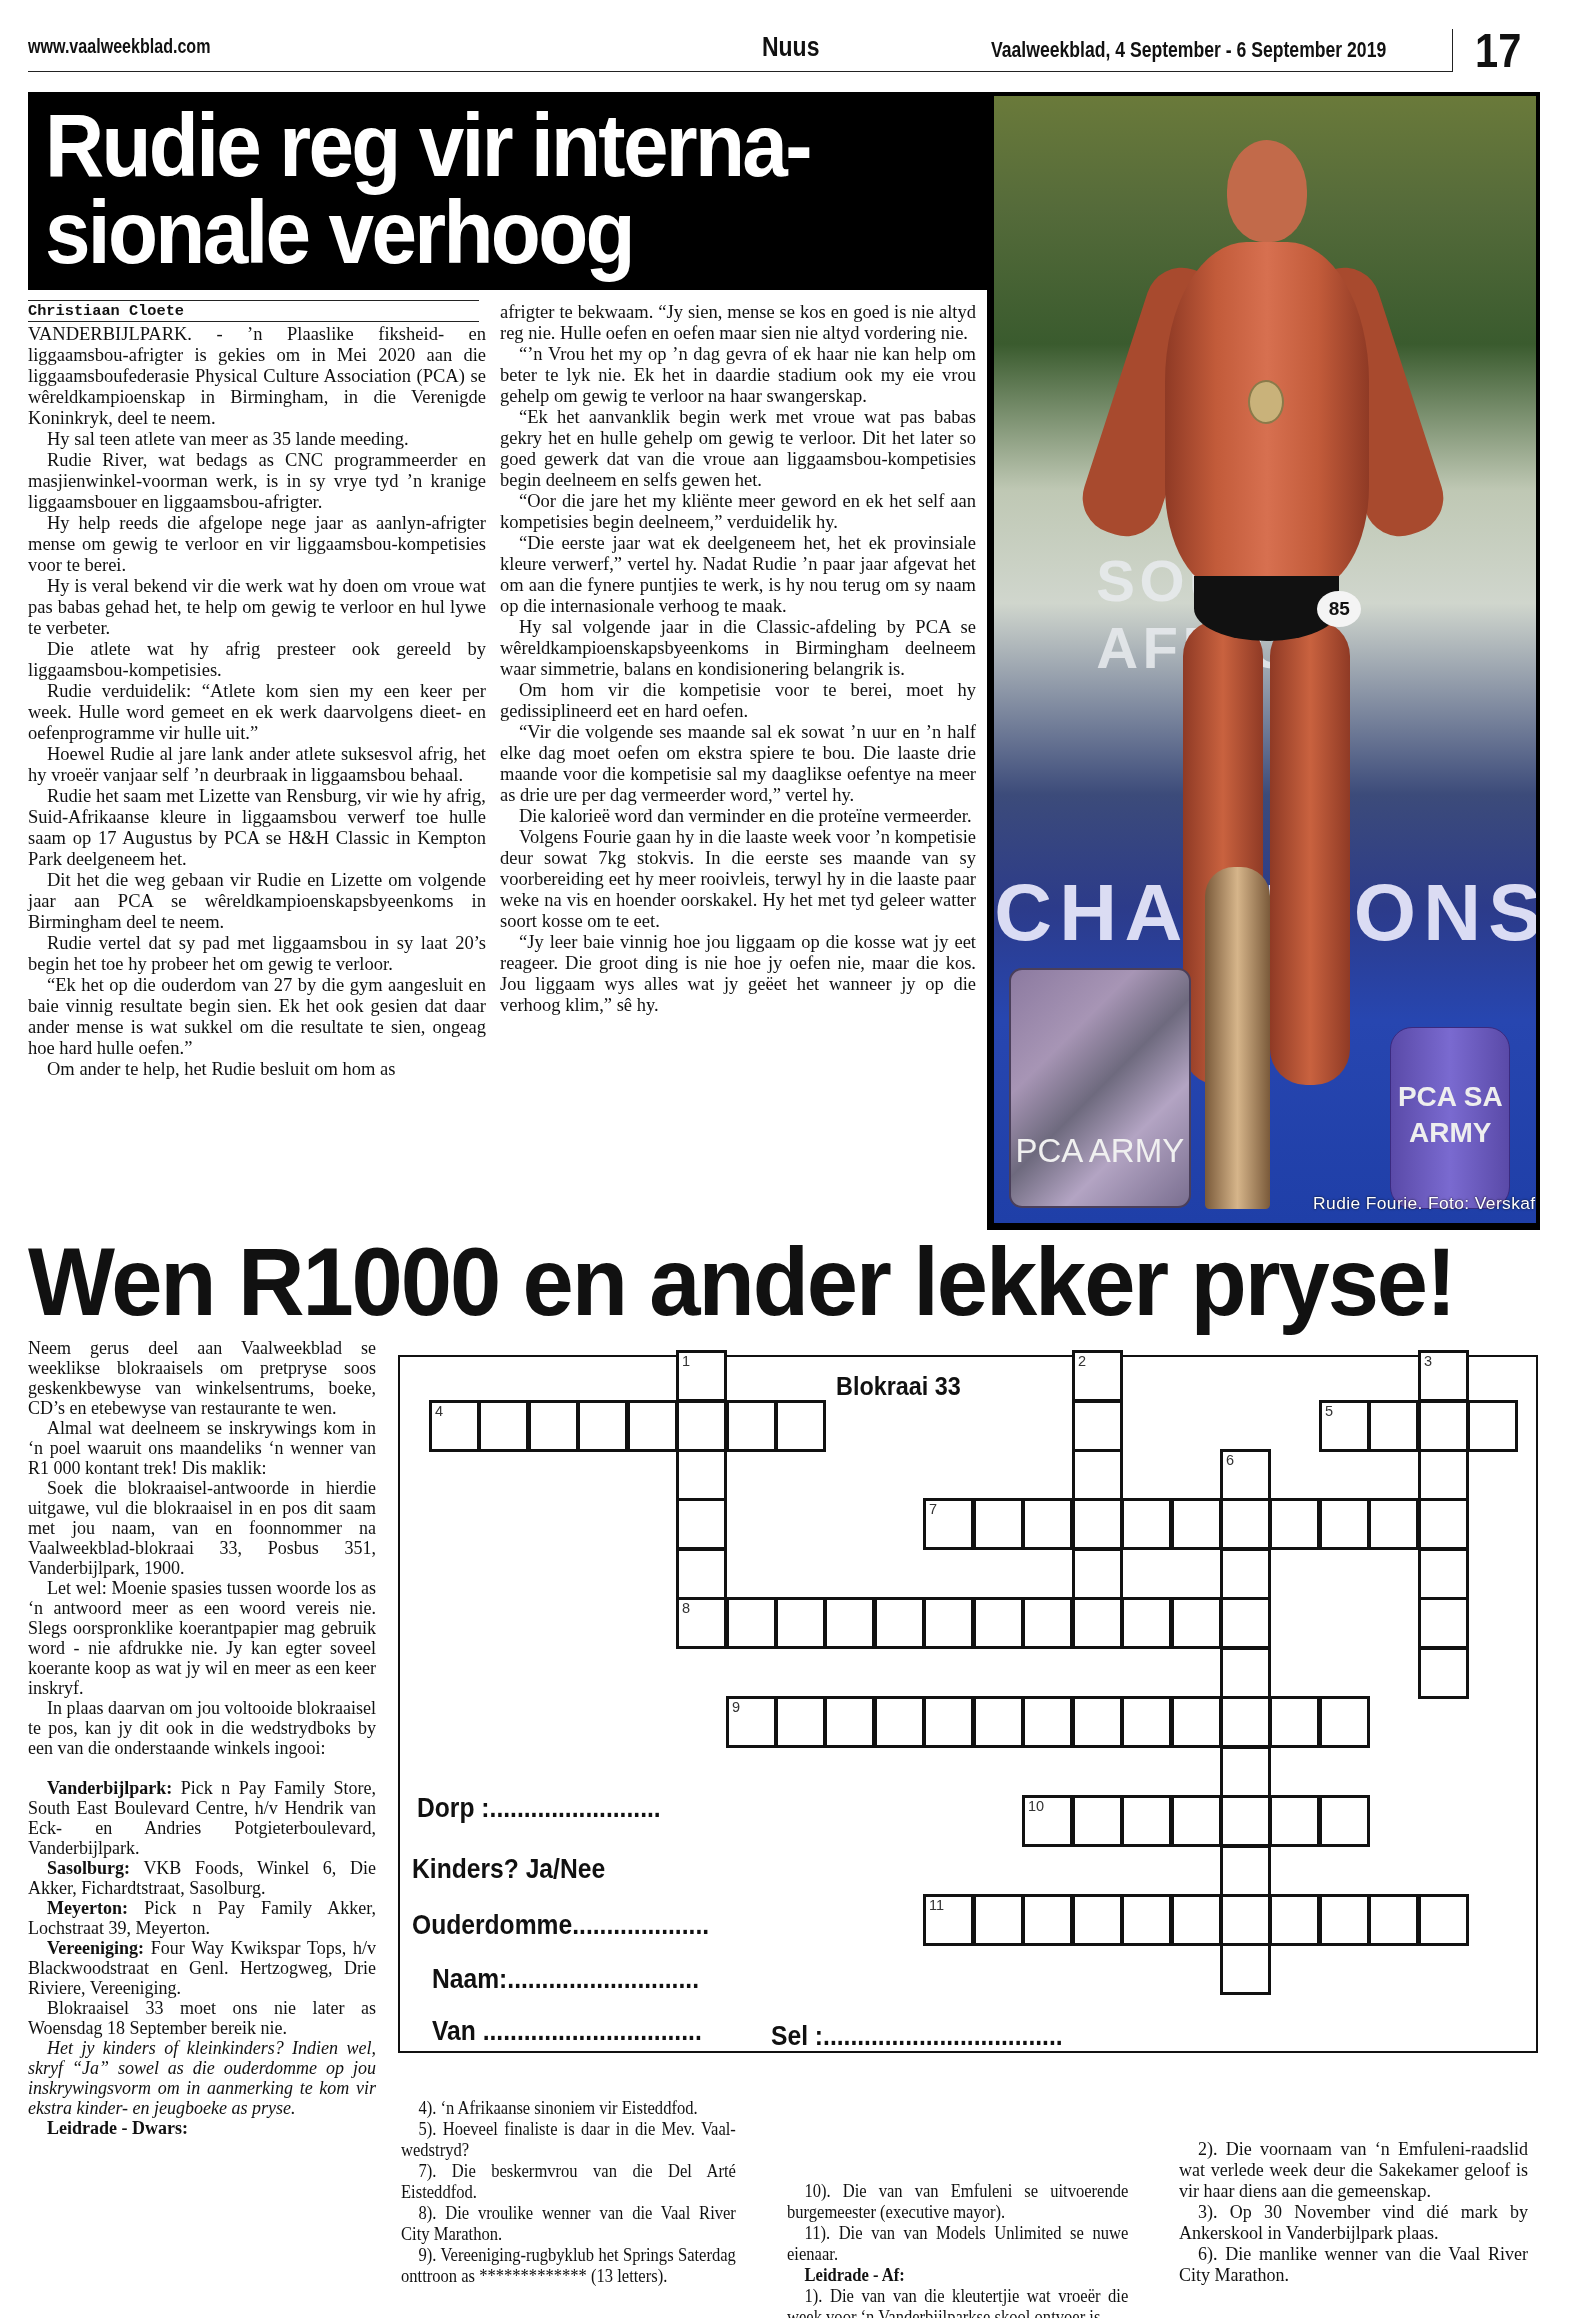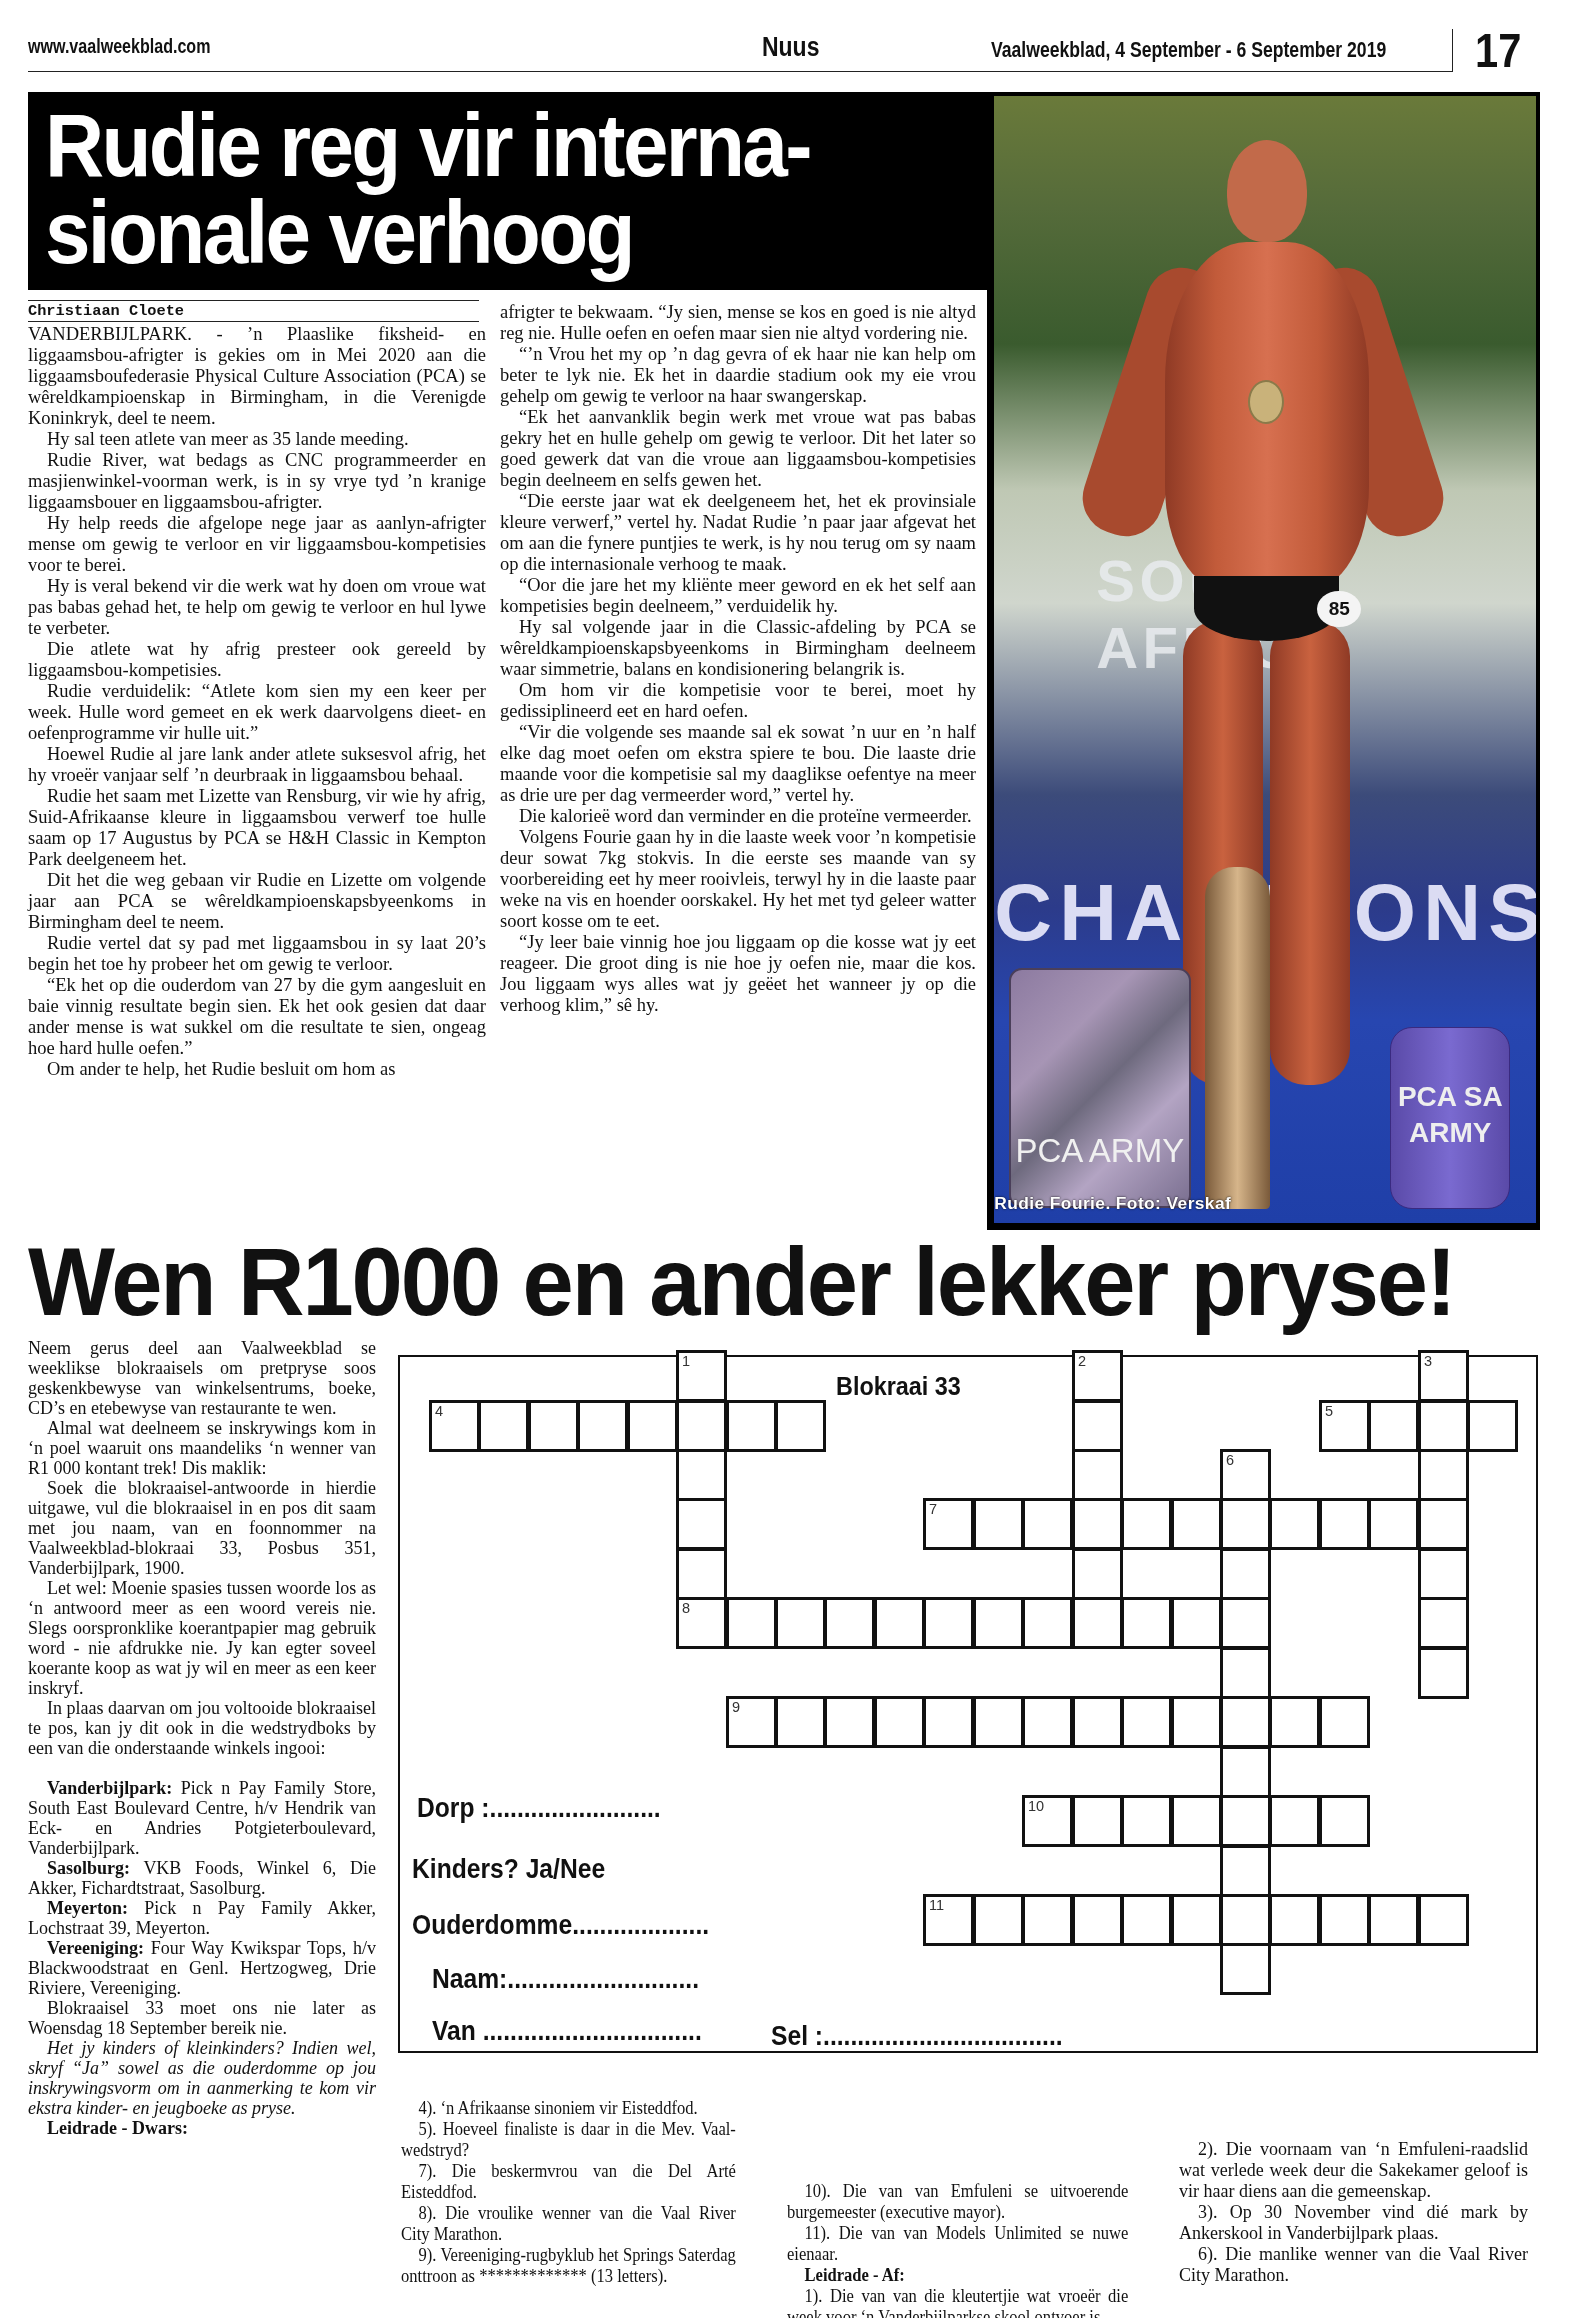--- a/index.html
+++ b/index.html
@@ -27,21 +27,21 @@
   .fig-trunks{position:absolute;left:51px;top:436px;width:145px;height:65px;background:#111;border-radius:0 0 50% 50%}
   .fig-leg-l{position:absolute;left:40px;top:480px;width:80px;height:465px;border-radius:36px;background:linear-gradient(90deg,#8f3a25,#c9623f,#8f3a25)}
   .fig-leg-r{position:absolute;left:127px;top:480px;width:80px;height:465px;border-radius:36px;background:linear-gradient(90deg,#8f3a25,#c9623f,#8f3a25)}
   .medal{position:absolute;left:105px;top:240px;width:36px;height:44px;border-radius:50%;background:#c9b27a;border:2.2px solid #8a7a4a}
   .bib{position:absolute;left:174px;top:451px;width:44px;height:36px;border-radius:50%;background:#f4f4f4;color:#111;font-family:"Liberation Sans",sans-serif;font-weight:bold;font-size:19px;text-align:center;line-height:36px}
   .bag{position:absolute;left:14.5px;top:872px;width:182px;height:240px;border-radius:13px;background:linear-gradient(135deg,#8c7aa0,#a795b5 30%,#6e6a7e 50%,#b3a4c3 70%,#7a6f90);border:2.2px solid #4a3f5a}
   .bag-text{position:absolute;left:0;bottom:36px;width:100%;text-align:center;color:#f0f0f0;font-family:"Liberation Sans",sans-serif;font-size:33px}
   .trophy{position:absolute;left:211px;top:771px;width:65px;height:342px;background:linear-gradient(90deg,#7a5a3a,#d6b58a,#7a5a3a);border-radius:29px 29px 4.4px 4.4px}
   .bottle{position:absolute;left:396px;top:931px;width:120px;height:182px;border-radius:22px;background:linear-gradient(90deg,#5a4aa8,#7a6ad0,#5a4aa8);border:1.5px solid #3a2a80}
   .bottle-text{position:absolute;left:0;top:51px;width:100%;text-align:center;color:#eee;font-family:"Liberation Sans",sans-serif;font-weight:bold;font-size:28px;line-height:36px}
-  .caption{position:absolute;left:0;bottom:8.7px;width:100%;text-align:left;color:#fff;font-family:"Liberation Sans",sans-serif;font-weight:bold;font-size:17.4px;letter-spacing:0.4px;text-shadow:0 0 2.2px #000}
+  .caption{position:absolute;left:0;bottom:8.7px;width:100%;text-align:right;color:#fff;font-family:"Liberation Sans",sans-serif;font-weight:normal;font-size:17.4px;letter-spacing:0.4px;text-shadow:0 0 2.2px #000}
   .byline-rule-top{position:absolute;left:28px;top:300px;width:451px;border-top:1.5px solid #222}
   .byline{position:absolute;left:28px;top:302px;font-family:Liberation Mono, monospace;font-weight:bold;font-size:15.3px}
   .byline-rule-bot{position:absolute;left:28px;top:321px;width:451px;border-top:1.5px solid #222}
   .col{position:absolute;font-size:18.5px;line-height:21px;text-align:justify;hyphens:manual}
   .col p{text-indent:19px}
   .col p.noind{text-indent:0}
   .col1{left:28px;top:324px;width:458px}
   .col2{left:500px;top:302px;width:476px}
   .big-headline{position:absolute;left:28px;top:1227px;font-family:"Liberation Sans",sans-serif;font-weight:bold;font-size:96px;letter-spacing:-2.2px;line-height:109px;transform:scaleX(.96);transform-origin:left;white-space:nowrap}
   .col3{left:28px;top:1338px;width:348px;font-size:18px;line-height:20px}
@@ -122,22 +122,22 @@
   <p>Rudie het saam met Lizette van Rensburg, vir wie hy afrig, Suid-Afrikaanse kleure in liggaamsbou verwerf toe hulle saam op 17 Augustus by PCA se H&amp;H Classic in Kempton Park deelgeneem het.</p>
   <p>Dit het die weg gebaan vir Rudie en Lizette om volgende jaar aan PCA se wêreldkampioenskapsbyeenkoms in Birmingham deel te neem.</p>
   <p>Rudie vertel dat sy pad met liggaamsbou in sy laat 20’s begin het toe hy probeer het om gewig te verloor.</p>
   <p>“Ek het op die ouderdom van 27 by die gym aangesluit en baie vinnig resultate begin sien. Ek het ook gesien dat daar ander mense is wat sukkel om die resultate te sien, ongeag hoe hard hulle oefen.”</p>
   <p>Om ander te help, het Rudie besluit om hom as</p>
 </div>
 <div class="col col2">
   <p class="noind">afrigter te bekwaam. “Jy sien, mense se kos en goed is nie altyd reg nie. Hulle oefen en oefen maar sien nie altyd vordering nie.</p>
   <p>“’n Vrou het my op ’n dag gevra of ek haar nie kan help om beter te lyk nie. Ek het in daardie stadium ook my eie vrou gehelp om gewig te verloor na haar swangerskap.</p>
   <p>“Ek het aanvanklik begin werk met vroue wat pas babas gekry het en hulle gehelp om gewig te verloor. Dit het later so goed gewerk dat van die vroue aan liggaamsbou-kompetisies begin deelneem en selfs gewen het.</p>
+  <p>“Oor die jare het my kliënte meer geword en ek het self aan kompetisies begin deelneem,” verduidelik hy.</p>
   <p>“Die eerste jaar wat ek deelgeneem het, het ek provinsiale kleure verwerf,” vertel hy. Nadat Rudie ’n paar jaar afgevat het om aan die fynere puntjies te werk, is hy nou terug om sy naam op die internasionale verhoog te maak.</p>
-  <p>“Oor die jare het my kliënte meer geword en ek het self aan kompetisies begin deelneem,” verduidelik hy.</p>
   <p>Hy sal volgende jaar in die Classic-afdeling by PCA se wêreldkampioenskapsbyeenkoms in Birmingham deelneem waar simmetrie, balans en kondisionering belangrik is.</p>
   <p>Om hom vir die kompetisie voor te berei, moet hy gedissiplineerd eet en hard oefen.</p>
   <p>“Vir die volgende ses maande sal ek sowat ’n uur en ’n half elke dag moet oefen om ekstra spiere te bou. Die laaste drie maande voor die kompetisie sal my daaglikse oefentye na meer as drie ure per dag vermeerder word,” vertel hy.</p>
   <p>Die kalorieë word dan verminder en die proteïne vermeerder.</p>
   <p>Volgens Fourie gaan hy in die laaste week voor ’n kompetisie deur sowat 7kg stokvis. In die eerste ses maande van sy voorbereiding eet hy meer rooivleis, terwyl hy in die laaste paar weke na vis en hoender oorskakel. Hy het met tyd geleer watter soort kosse om te eet.</p>
   <p>“Jy leer baie vinnig hoe jou liggaam op die kosse wat jy eet reageer. Die groot ding is nie hoe jy oefen nie, maar die kos. Jou liggaam wys alles wat jy geëet het wanneer jy op die verhoog klim,” sê hy.</p>
 </div>
 
 <div class="big-headline">Wen R1000 en ander lekker pryse!</div>
 

